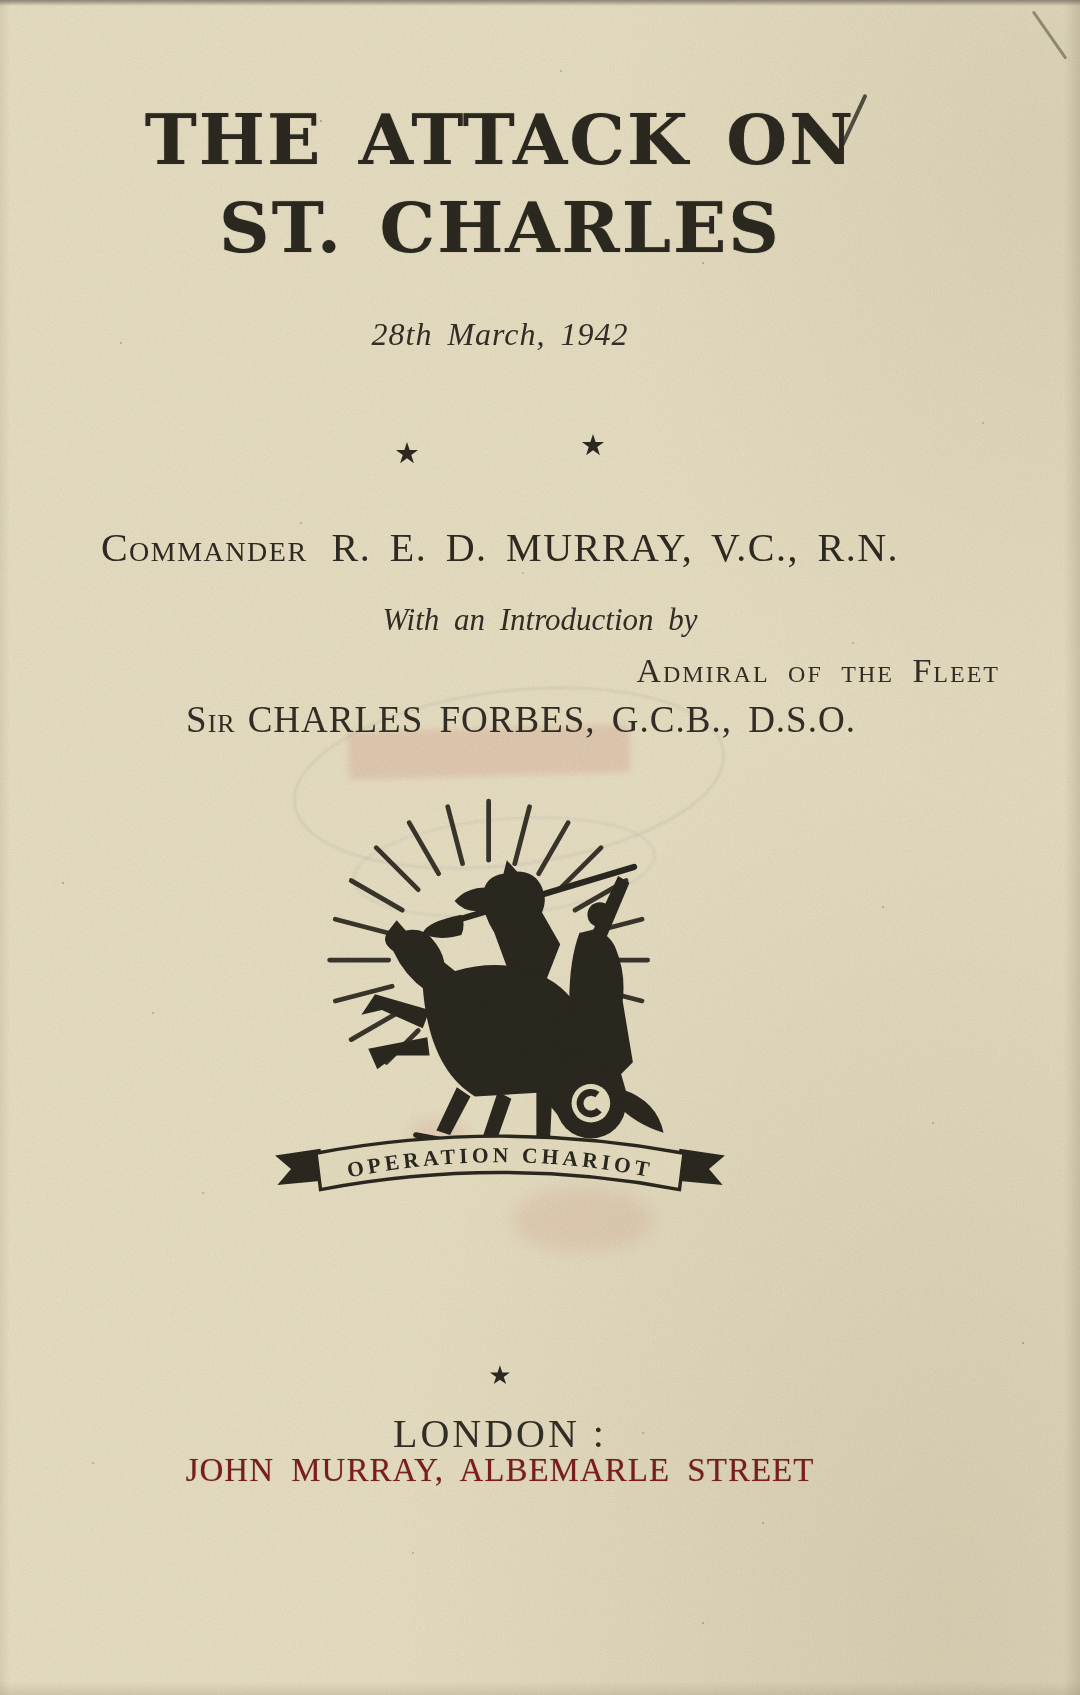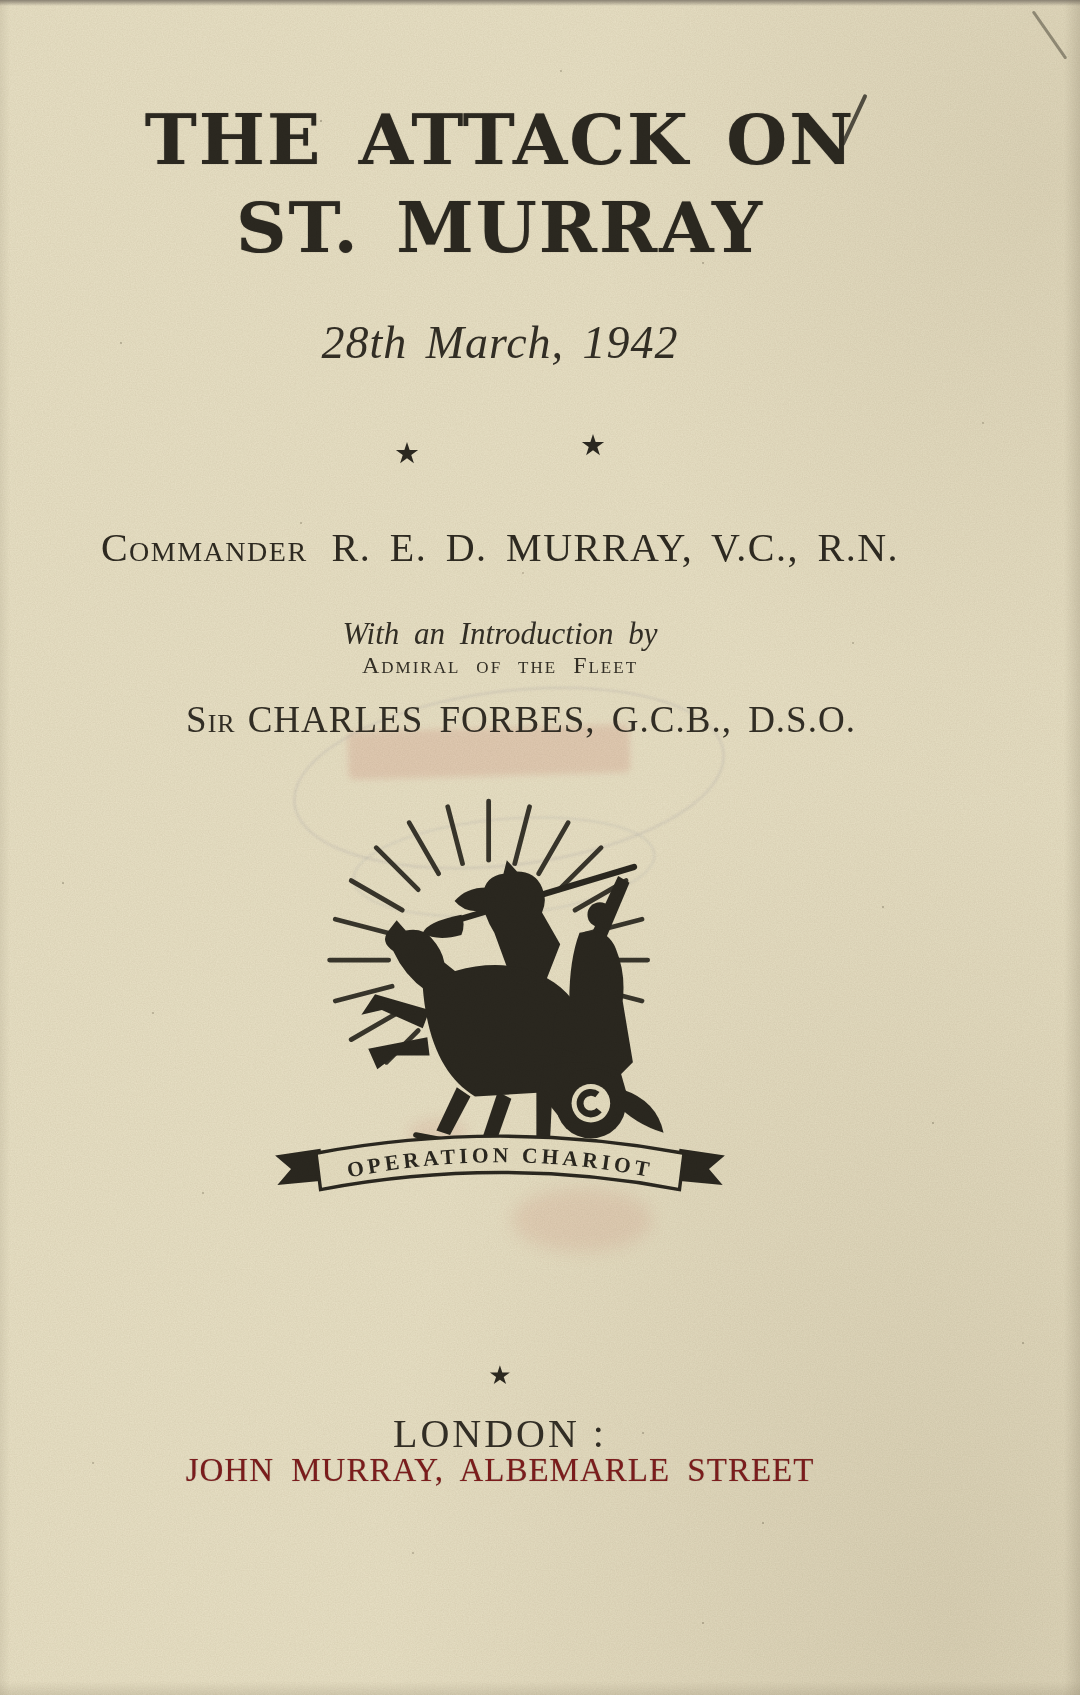--- a/index.html
+++ b/index.html
@@ -52,32 +52,32 @@
   .stamp-smudge2{position:absolute;left:408px;top:1118px;width:60px;height:30px;
     background:rgba(195,110,100,.12);border-radius:50%;filter:blur(6px);}
   
   .content{position:absolute;left:0;top:0;width:1000px;height:100%;text-align:center;}
   .book-title{
     position:absolute;top:96px;left:0;width:100%;
     font-family:"DejaVu Serif", serif;font-weight:700;
     font-size:70px;line-height:88px;letter-spacing:2px;word-spacing:10px;
     color:#2c2921;text-shadow:0 0 1px rgba(44,41,33,.45);}
   .raid-date{position:absolute;top:316px;left:0;width:100%;
-    font-style:italic;font-size:46px;letter-spacing:1px;word-spacing:6px;}
+    font-style:italic;font-size:32px;letter-spacing:1px;word-spacing:6px;}
   .stars-row{position:absolute;top:436px;left:0;width:100%;
     display:flex;justify-content:center;gap:160px;font-size:29px;color:#2c2921;}
   .stars-row .s2{transform:translateY(-8px);}
   .author-line{position:absolute;top:524px;left:0;width:100%;
     font-size:40px;letter-spacing:1.5px;word-spacing:7px;color:#2f2b22;}
   .sc{font-variant:small-caps;}
   .author-line .sc{margin-right:24px;}
-  .intro-lead{position:absolute;top:616px;left:0;width:100%;
-    font-style:italic;font-size:31px;word-spacing:7px;}
+  .intro-lead{position:absolute;top:602px;left:0;width:100%;
+    font-style:italic;font-size:31px;word-spacing:7px;padding-left:40px;}
   .intro-title{position:absolute;top:652px;left:0;width:100%;
-    font-variant:small-caps;font-size:24px;letter-spacing:2px;word-spacing:8px;}
+    font-variant:small-caps;font-size:34px;letter-spacing:2px;word-spacing:8px;text-align:right;}
   .intro-name{position:absolute;top:698px;left:0;width:100%;
     font-size:37px;letter-spacing:1px;word-spacing:6px;padding-left:21px;}
   .intro-name .sc{margin-right:12px;}
   .emblem-wrap{position:absolute;top:792px;left:250px;width:500px;}
   .bottom-star{position:absolute;top:1360px;left:0;width:100%;font-size:26px;color:#2c2921;}
   .imprint-city{position:absolute;top:1410px;left:0;width:100%;
     font-size:40px;letter-spacing:3px;}
   .imprint-publisher{position:absolute;top:1452px;left:0;width:100%;
     font-size:33px;letter-spacing:1px;word-spacing:8px;color:#7f1d1d;
     text-shadow:0 0 1px rgba(47,43,34,.4);}
@@ -94,21 +94,21 @@
   <div class="stamp-smudge"></div>
   <div class="stamp-smudge2"></div>
   <div class="specks"></div>
   <div class="fiber-mark"></div>
   <div class="fiber-mark-corner"></div>
 
   <div class="content">
 
     <div class="book-title">
       <div>THE ATTACK ON</div>
-      <div>ST. MURRAY</div>
+      <div>ST. CHARLES</div>
     </div>
 
     <div class="raid-date">28th March, 1942</div>
 
     <div class="stars-row">
       <span class="s1">★</span>
       <span class="s2">★</span>
     </div>
 
     <div class="author-line">

